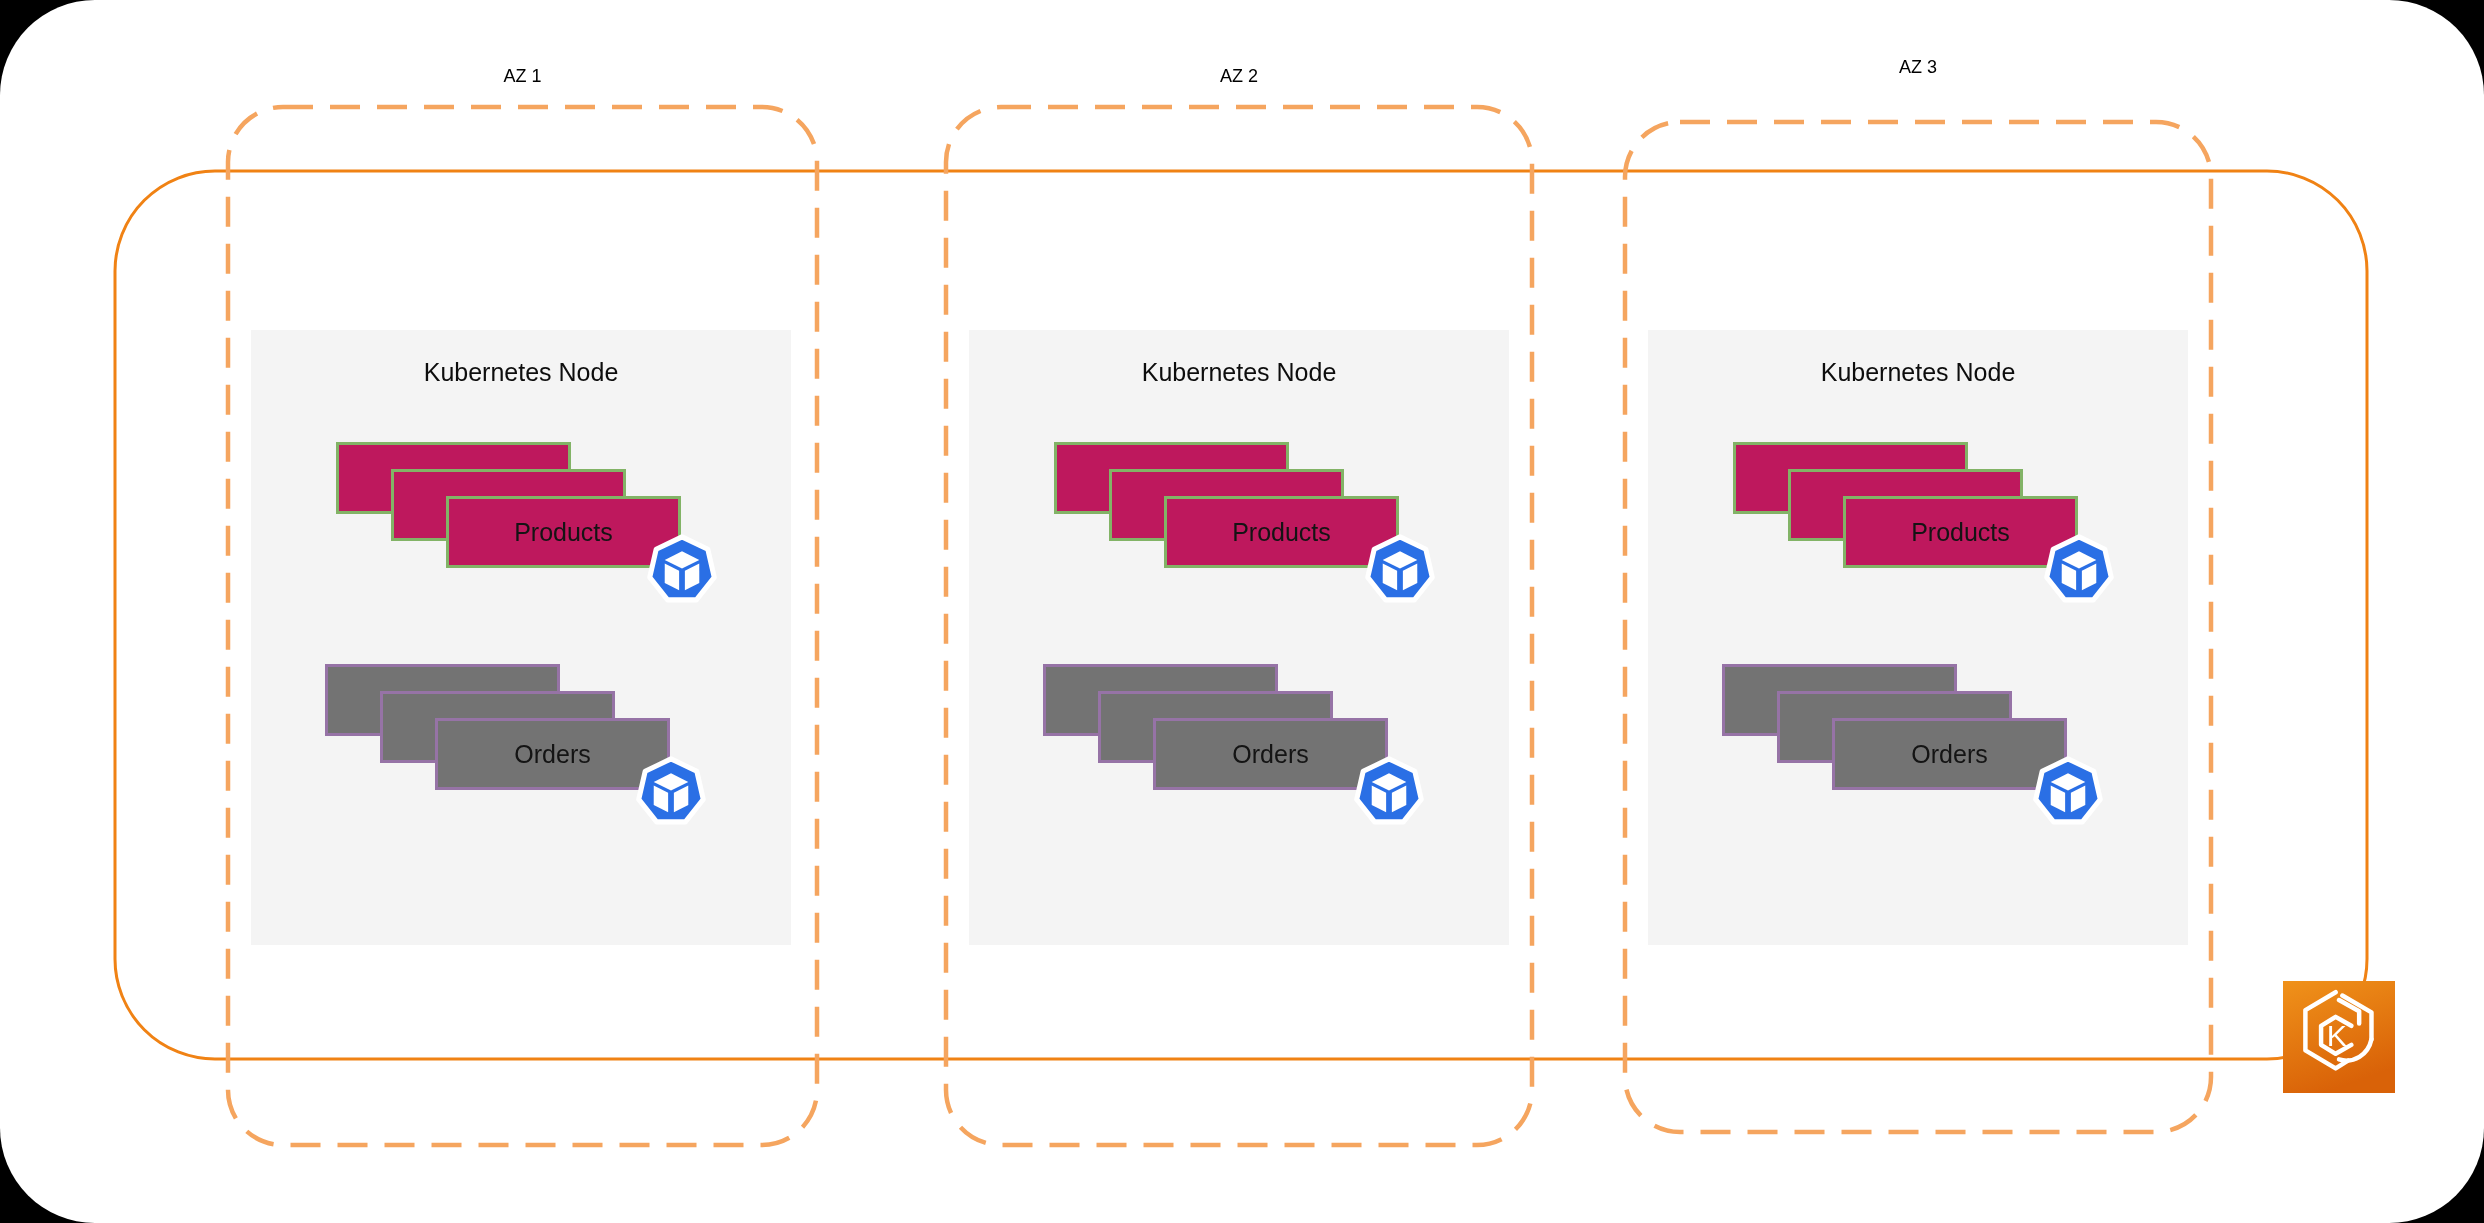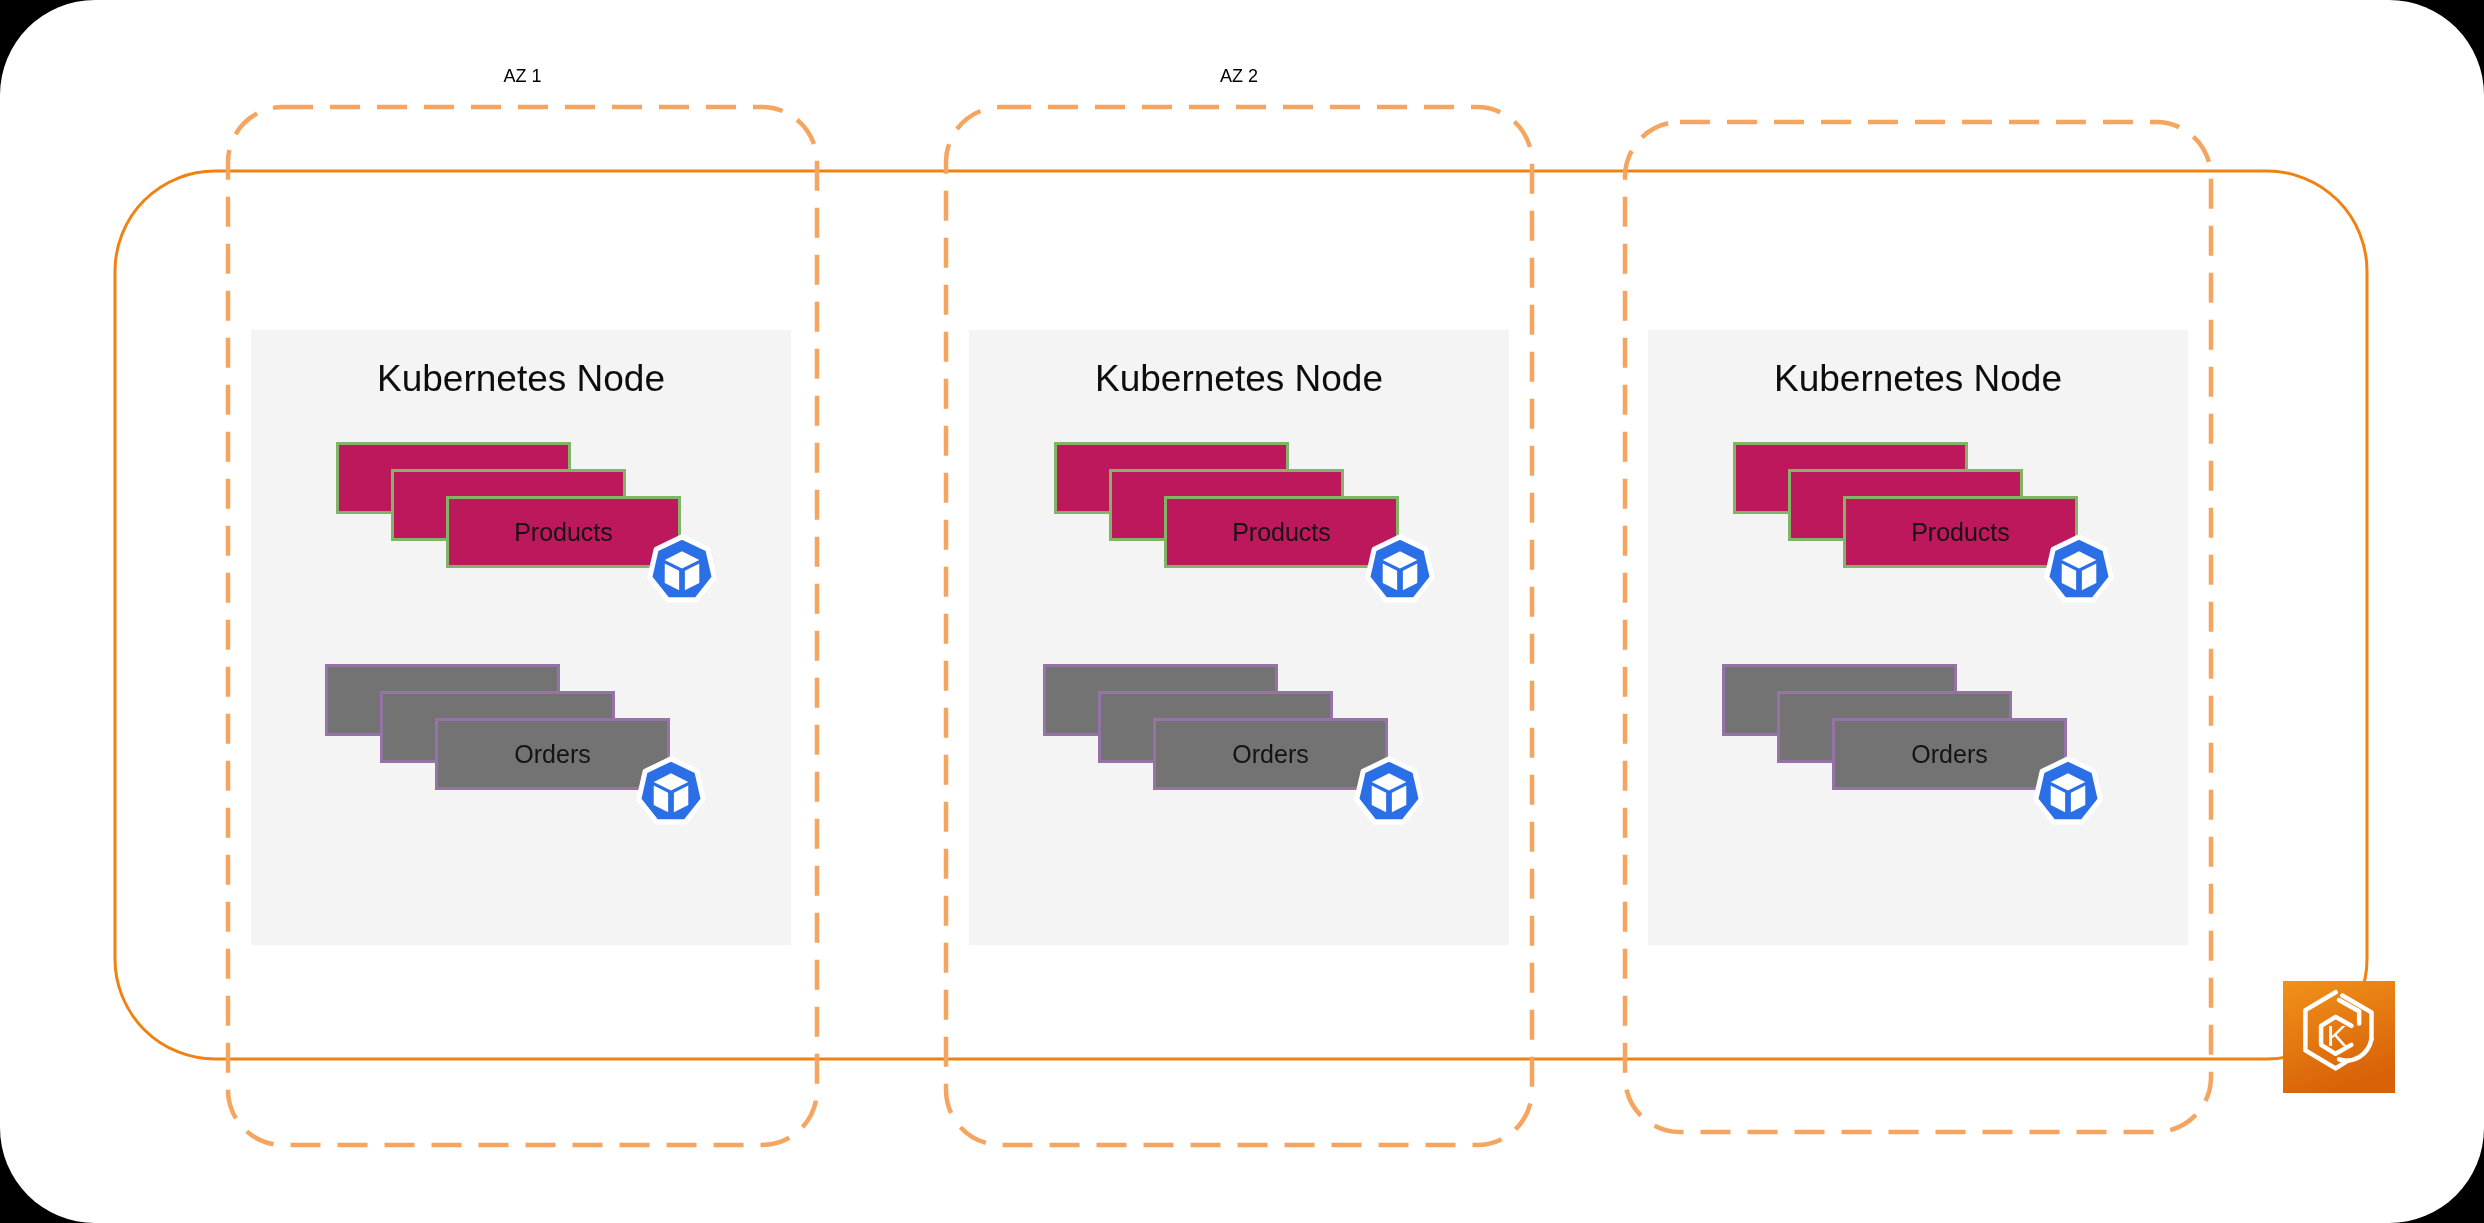--- a/index.html
+++ b/index.html
@@ -19,21 +19,21 @@
     position:absolute;left:0;right:0;text-align:center;
     font-size:18px;line-height:32px;color:#000;
   }
   
   .node{
     position:absolute;left:26px;width:540px;height:615px;
     background:#f4f4f4;
   }
   .node-title{
     position:absolute;top:28px;left:0;right:0;text-align:center;
-    font-size:37px;color:#0d0d0d;
+    font-size:25px;color:#0d0d0d;
   }
   
   .stack{position:absolute;width:345px;height:126px;}
   .stack.green{left:85px;top:112px;}
   .stack.purple{left:74px;top:334px;}
   .layer{
     position:absolute;width:235px;height:72px;box-sizing:border-box;
     border:3px solid;
   }
   .green .layer{background:#be185d;border-color:#82b366;}
@@ -125,20 +125,21 @@
             <use href="#pod-glyph"></use>
           </svg>
       </div>
     </div>
   </div>
 
   <div class="az" style="left:1622px;top:119px;width:592px;height:1016px;">
     <svg class="az-border" width="592" height="1016">
       <rect x="3" y="3" width="586" height="1010" rx="55" fill="none" stroke="#F5A55F" stroke-width="4.5" stroke-dasharray="30 17"></rect>
     </svg>
+    <div class="az-label" style="top:-68px;">AZ 3</div>
     <div class="node" style="top:211px;">
       <div class="node-title">Kubernetes Node</div>
       <div class="stack green">
         <div class="layer l1"></div>
         <div class="layer l2"></div>
         <div class="layer l3">
           <span>Products</span>
         </div>
         <svg class="pod-icon" viewBox="0 0 100 100">
             <use href="#pod-glyph"></use>

